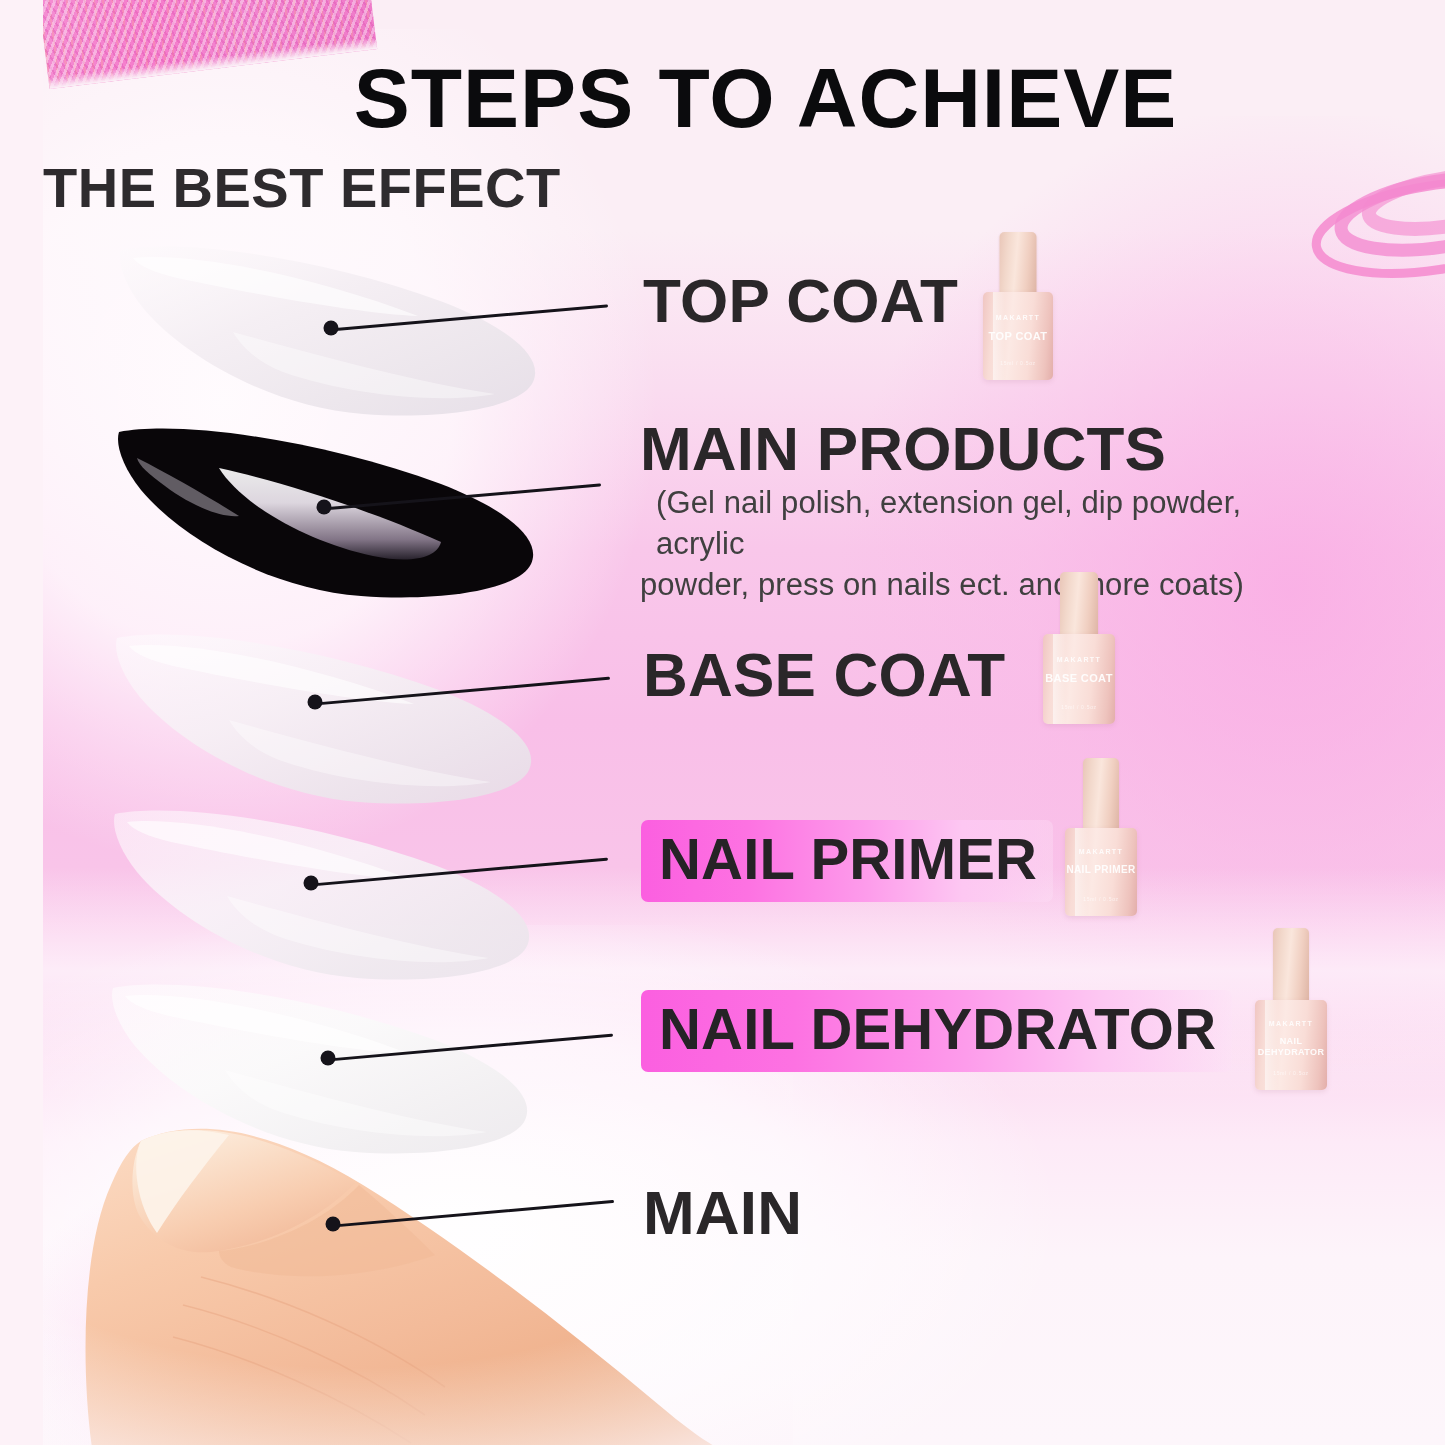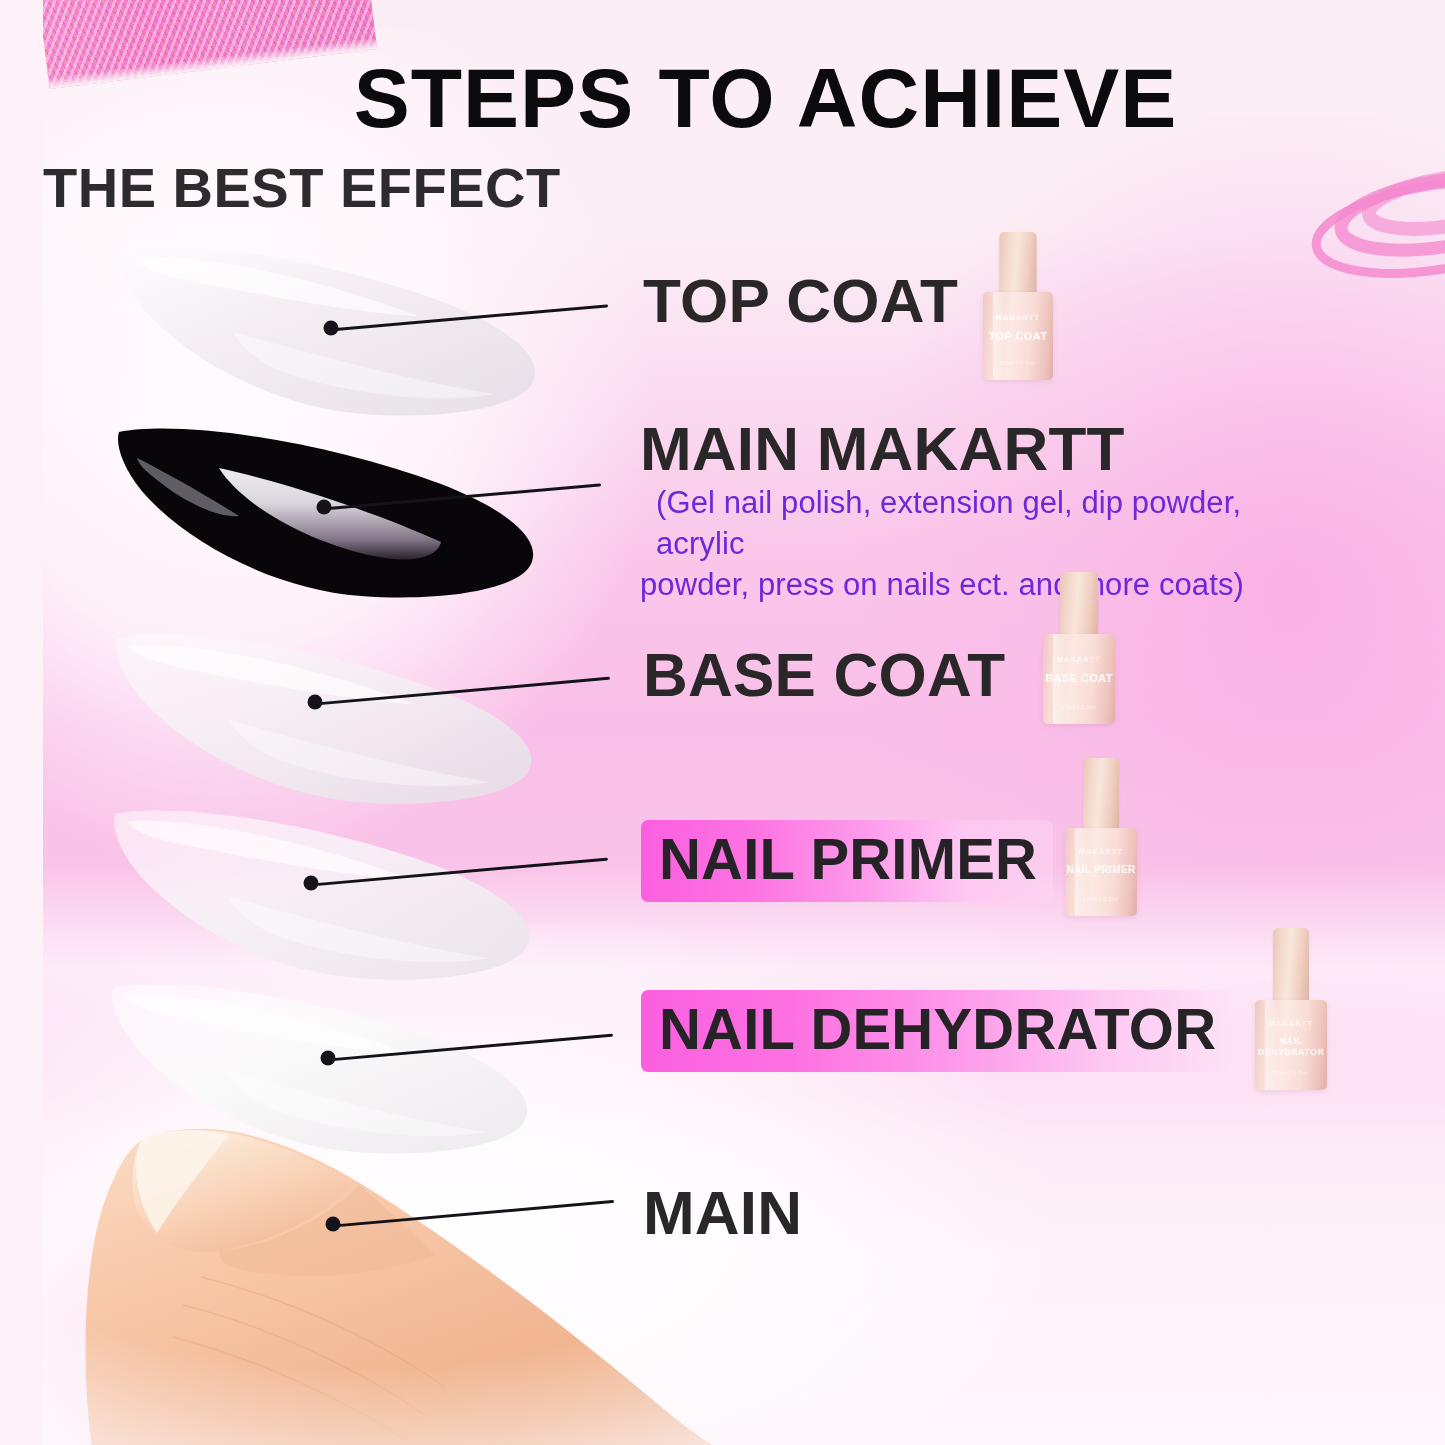--- a/index.html
+++ b/index.html
@@ -103,21 +103,21 @@
     white-space:nowrap;
   }
   .lbl-xl{font-size:62px;letter-spacing:.2px;}
   .lbl-lg{font-size:58px;letter-spacing:.2px;}
   .hl{
     display:inline-block;padding:10px 16px 14px 18px;border-radius:7px;
     background:linear-gradient(90deg,#fb5fe0 0%, #fd72e2 26%, #fd9ceb 55%, #fdc7f2 78%, rgba(253,225,247,.35) 100%);
     color:#262326;
   }
   .desc{
-    position:absolute;color:#6d28d9;line-height:1.32;font-size:31px;
+    position:absolute;color:#404040;line-height:1.32;font-size:31px;
     font-weight:500;letter-spacing:.1px;
   }
   .desc span{display:block;}
   .desc .l2{margin-left:-16px;}
 
   
   .bottle{position:absolute;}
   .bottle .cap{
     position:absolute;left:50%;transform:translateX(-50%);top:0;
     border-radius:5px 5px 3px 3px;
@@ -311,21 +311,21 @@
   <div class="conn" style="left:290px;top:1216px;width:278px;height:16px;">
     <span class="dot"></span>
       <span class="ln" style="width:276px;top:8px;transform:rotate(-5deg);"></span>
   </div>
 
   <div class="title">STEPS TO ACHIEVE</div>
   <div class="subtitle">THE BEST EFFECT</div>
 
   <div class="lbl lbl-xl" style="left:600px;top:270px;">TOP COAT</div>
 
-  <div class="lbl lbl-xl" style="left:597px;top:418px;">MAIN MAKARTT</div>
+  <div class="lbl lbl-xl" style="left:597px;top:418px;">MAIN PRODUCTS</div>
 
   <div class="desc" style="left:613px;top:483px;width:660px;">
     <span class="l1">(Gel nail polish, extension gel, dip powder, acrylic</span>
     <span class="l2">powder, press on nails ect. and more coats)</span>
   </div>
 
   <div class="lbl lbl-xl" style="left:600px;top:644px;">BASE COAT</div>
 
   <div class="lbl lbl-lg" style="left:598px;top:820px;">
     <span class="hl">NAIL PRIMER</span>

